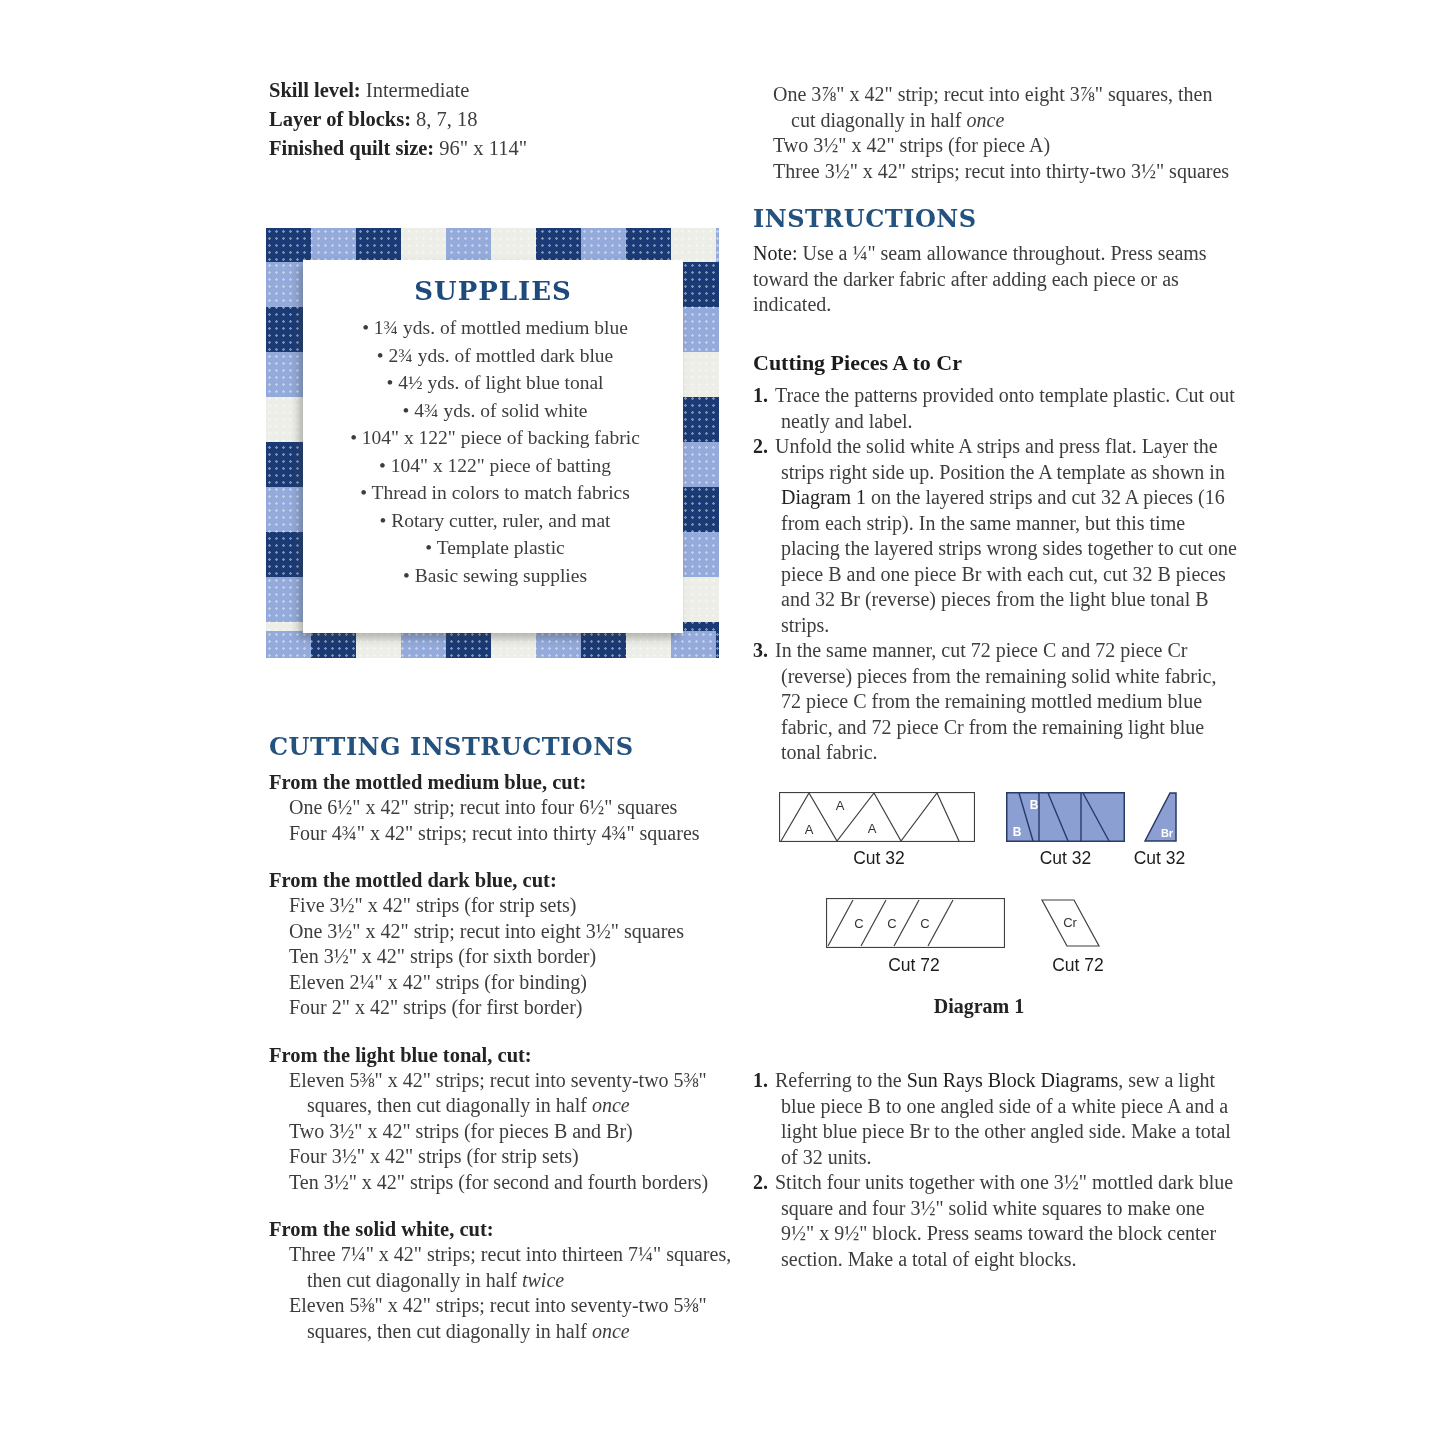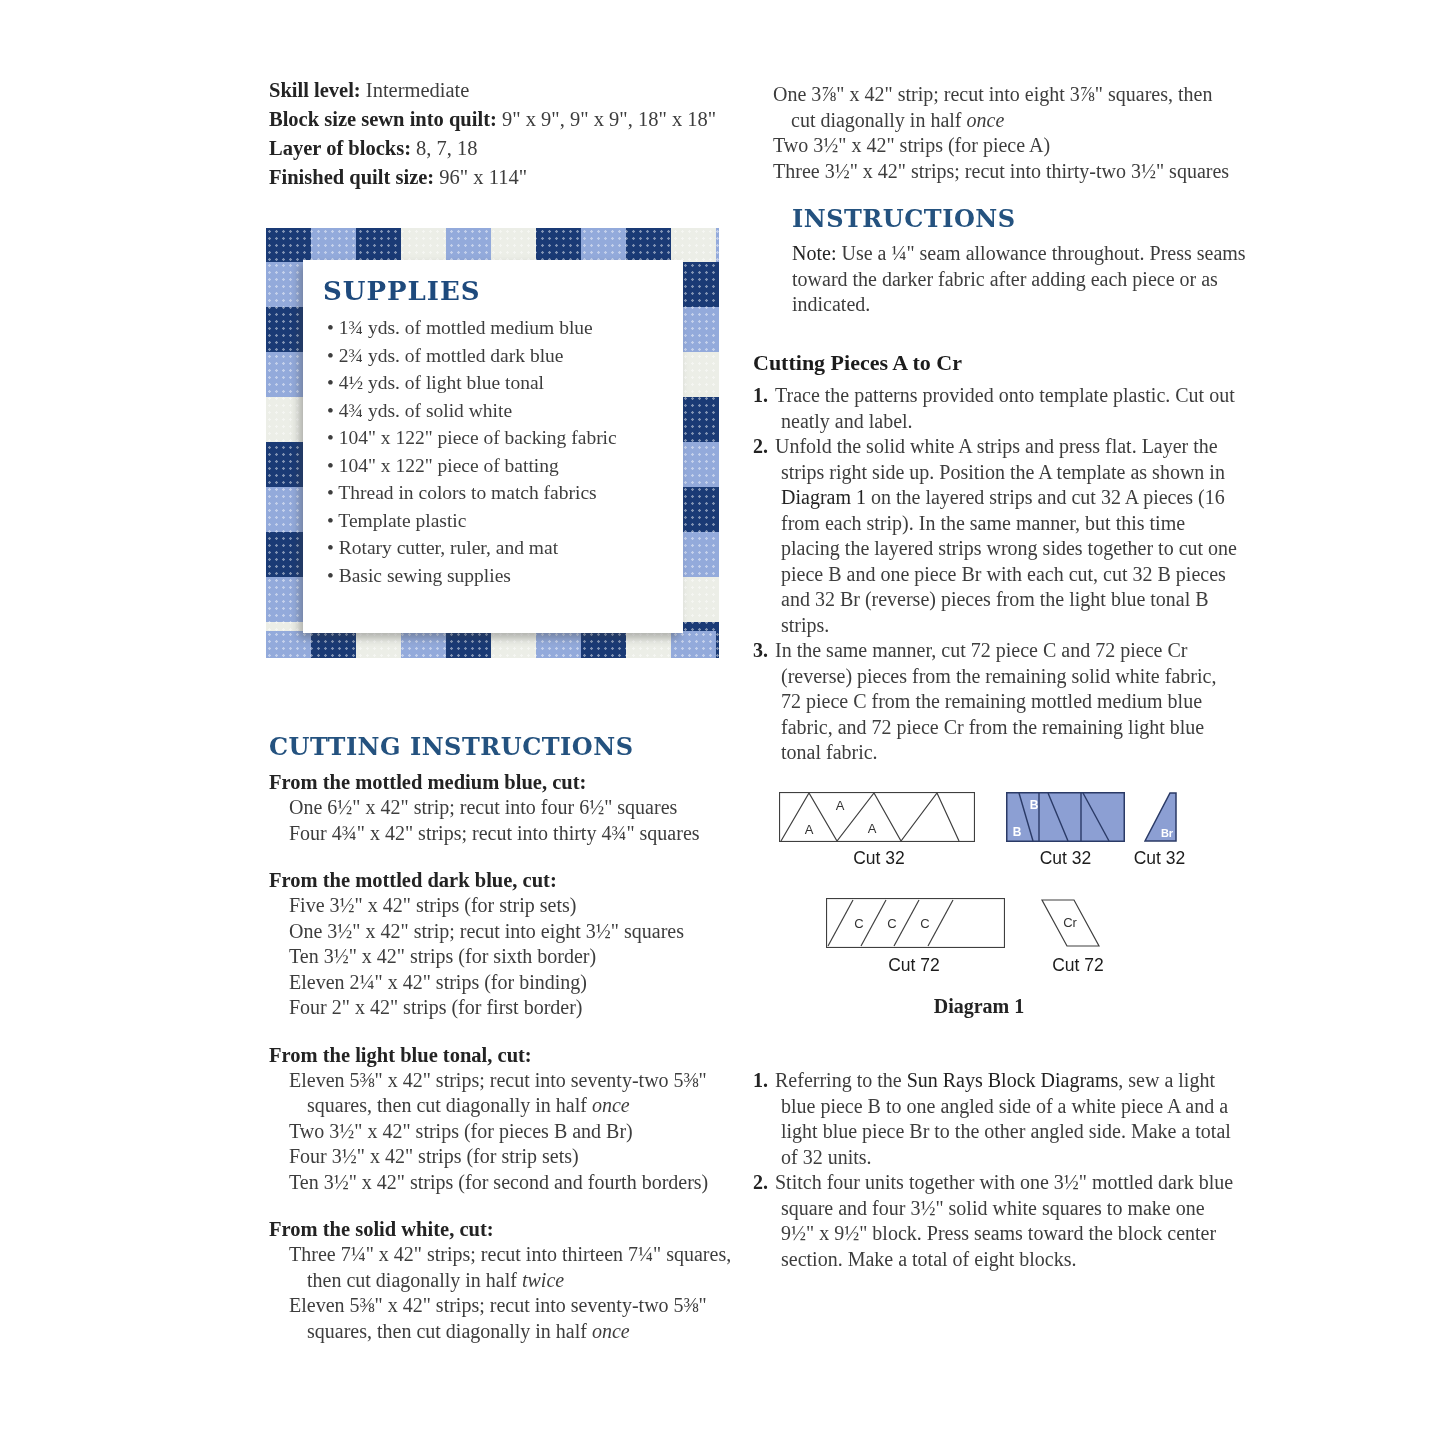--- a/index.html
+++ b/index.html
@@ -8,21 +8,21 @@
     font-family:"Liberation Serif", serif;color:#3d3d3d;overflow:hidden;margin-left:16px;
   }
   .b{font-weight:normal;color:#232323;}
   .i{font-style:italic;}
 
   
   .info-block{position:absolute;left:253px;top:76px;width:470px;font-size:20.5px;line-height:29px;}
   .info-line .lbl{font-weight:bold;color:#232323;}
 
   
-  .supplies-figure{position:absolute;left:250px;top:228px;width:453px;height:430px;}
+  .supplies-figure{position:absolute;left:250px;top:228px;width:453px;height:430px;text-align:center;}
   .band{position:absolute;}
   .dots{
     background-image:
       radial-gradient(rgba(255,255,255,.45) 1px, transparent 1.5px),
       var(--stripes);
     background-size:7px 7px, auto;
   }
   .band-top{left:0;right:0;top:0;height:34px;
     --stripes:repeating-linear-gradient(90deg,#1a3a75 0 45px,#93aadb 45px 90px,#1a3a75 90px 135px,#eceee7 135px 180px,#93aadb 180px 225px,#eceee7 225px 270px);}
   .band-bottom{left:0;right:0;bottom:0;height:27px;
@@ -57,21 +57,21 @@
   .ln{font-size:20px;line-height:25.5px;padding-left:38px;text-indent:-18px;}
 
   
   .footer{position:absolute;left:193px;top:1372px;width:700px;}
   .page-num{font-family:"DejaVu Serif", serif;font-size:26px;font-weight:bold;color:#1c1c1c;}
   .star{font-size:15px;color:#9a9a9a;margin:0 8px 0 10px;vertical-align:3px;}
   .book-title{font-size:18px;color:#3d3d3d;}
 
   
   .right-top{position:absolute;left:737px;top:82px;width:484px;}
-  .instructions-section{position:absolute;left:776px;top:204px;width:478px;}
+  .instructions-section{position:absolute;left:737px;top:204px;width:478px;}
   .note-p{font-size:20px;line-height:25.5px;margin-top:4px;}
   .cutting-pieces-section{position:absolute;left:737px;top:350px;width:484px;}
   .sub-h{font-weight:bold;color:#1c1c1c;font-size:22px;margin:0 0 7px 0;font-family:"Liberation Serif",serif;}
   .step{font-size:20px;line-height:25.5px;padding-left:28px;text-indent:-28px;margin-top:0;}
   .step .num{font-weight:bold;color:#232323;margin-right:7px;}
   .sun-rays-section{position:absolute;left:737px;top:1068px;width:484px;}
 
   
   .diagram-figure{position:absolute;left:763px;top:790px;width:422px;height:240px;}
   .dpiece{position:absolute;}
@@ -80,42 +80,41 @@
   .diagram-caption{position:absolute;left:0;top:205px;width:400px;text-align:center;
     font-family:"Liberation Serif", serif;font-weight:bold;font-size:20px;color:#232323;}
 </style>
 </head>
 <body>
 
 <div class="page">
 
   <div class="info-block">
     <div class="info-line"><span class="lbl">Skill level:</span><span> Intermediate</span></div>
-    <div class="info-line"><span class="lbl">Block size sewn into quilt:</span><span> 9" x 9", 9" x 9", 18" x 18"</span></div>
     <div class="info-line"><span class="lbl">Layer of blocks:</span><span> 8, 7, 18</span></div>
     <div class="info-line"><span class="lbl">Finished quilt size:</span><span> 96" x 114"</span></div>
   </div>
 
   <div class="supplies-figure">
     <div class="band band-top dots"></div>
     <div class="band band-bottom dots"></div>
     <div class="band band-left dots"></div>
     <div class="band band-right dots"></div>
     <div class="supplies-box">
       <div class="supplies-title">SUPPLIES</div>
       <ul class="supplies-list">
         <li>1¾ yds. of mottled medium blue</li>
         <li>2¾ yds. of mottled dark blue</li>
         <li>4½ yds. of light blue tonal</li>
         <li>4¾ yds. of solid white</li>
         <li>104" x 122" piece of backing fabric</li>
         <li>104" x 122" piece of batting</li>
         <li>Thread in colors to match fabrics</li>
+        <li>Rotary cutter, ruler, and mat</li>
         <li>Template plastic</li>
-        <li>Rotary cutter, ruler, and mat</li>
         <li>Basic sewing supplies</li>
       </ul>
     </div>
   </div>
 
   <div class="cutting-section">
     <h2 class="blue-h">CUTTING INSTRUCTIONS</h2>
 
     <div class="group">
       <div class="group-h">From the mottled medium blue, cut:</div>

